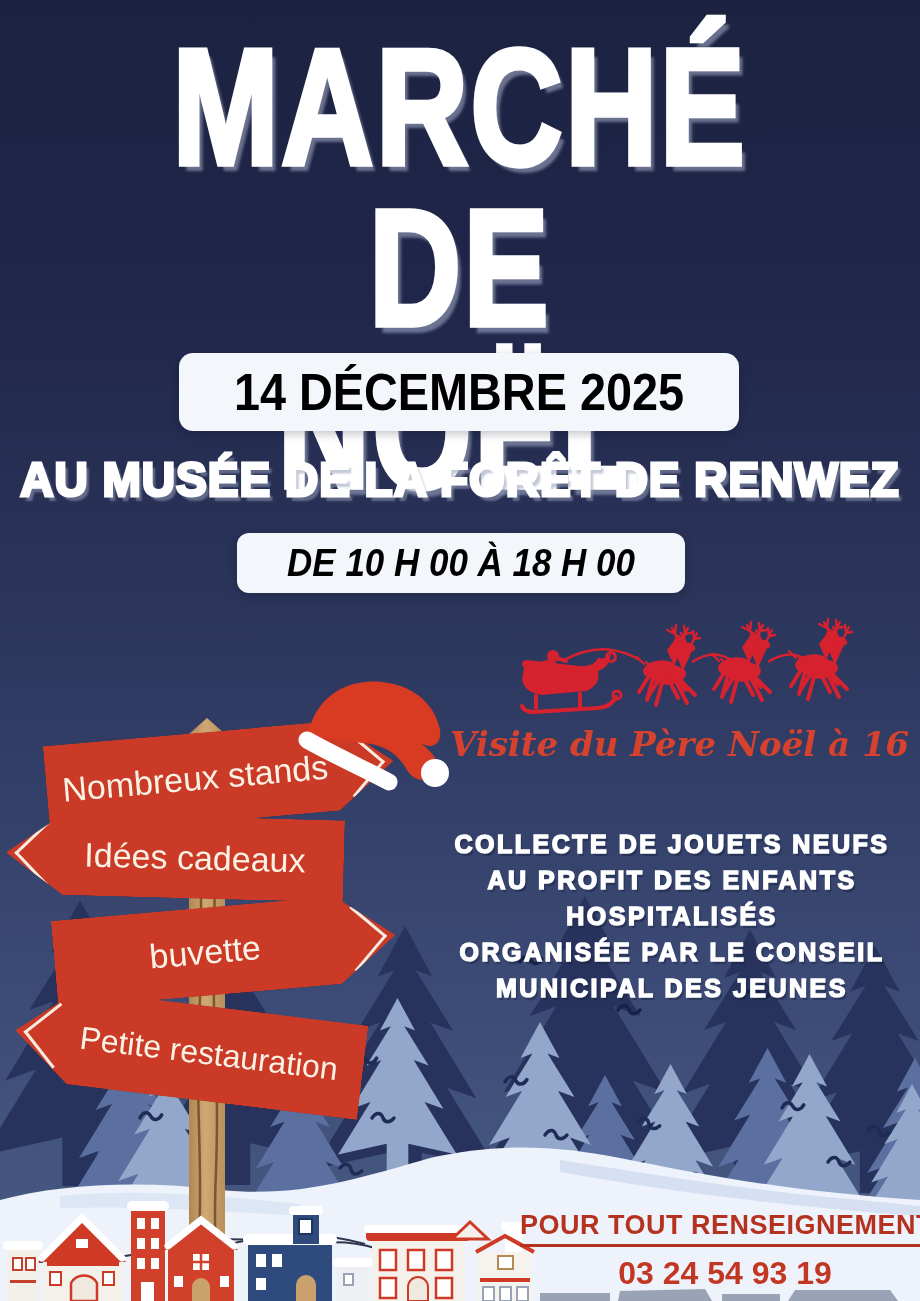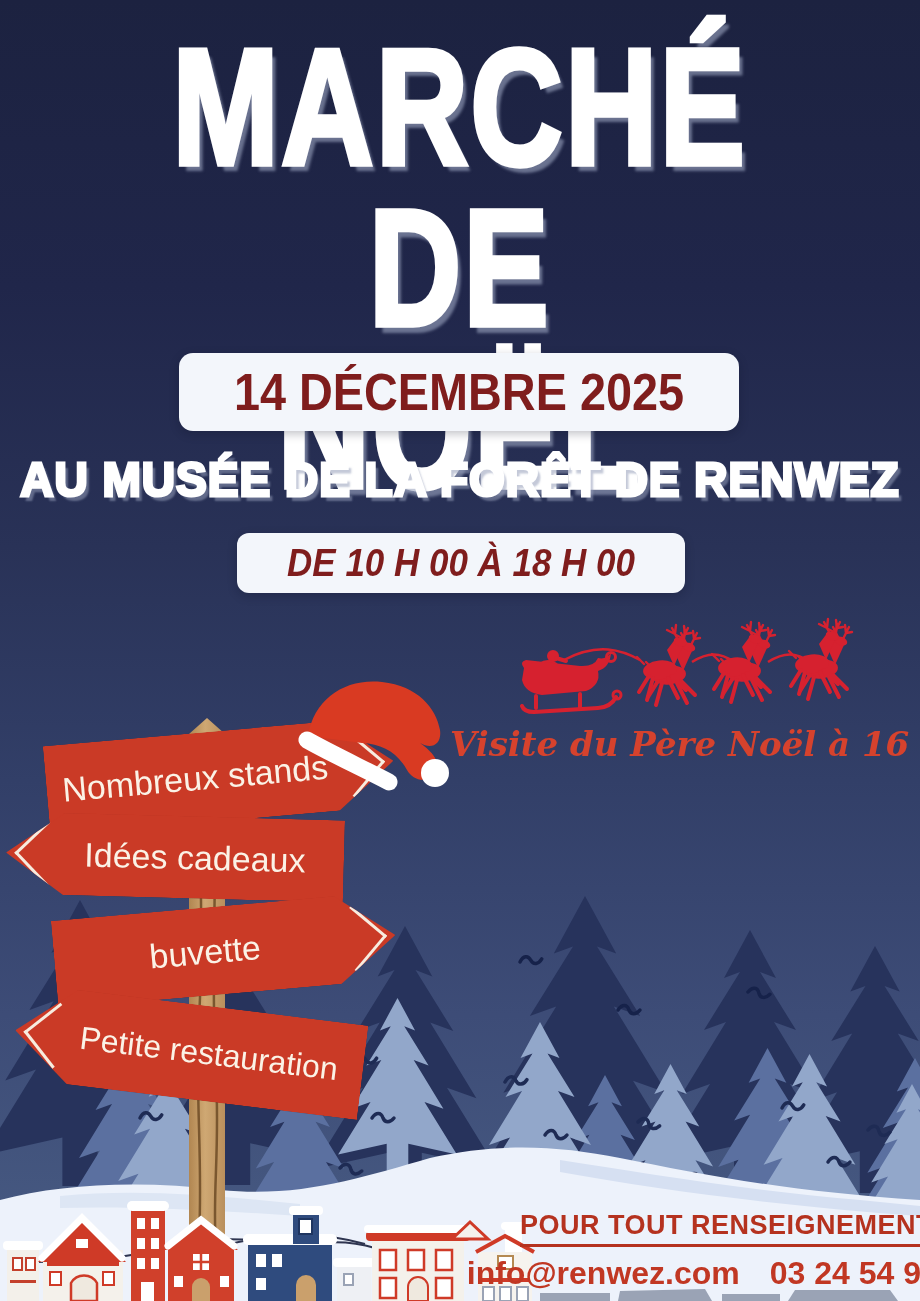--- a/index.html
+++ b/index.html
@@ -14,21 +14,21 @@
     left:0; top:26px; width:920px; text-align:center; z-index:2;
     color:#fff; font-weight:bold; font-size:150px; line-height:.98; letter-spacing:3px;
     -webkit-text-stroke:5px #fff;
     text-shadow:6px 7px 3px rgba(148,156,184,.65);
     transform:scale(.85,1.1); transform-origin:50% 0;
   }
   .banner{
     background:#f3f6fb; border-radius:14px; z-index:2;
     display:flex; align-items:center; justify-content:center;
     box-shadow:0 3px 10px rgba(10,14,35,.25);
-    color:#7f1d1d; font-weight:800;
+    color:#000000; font-weight:800;
   }
   .banner-date{left:179px; top:353px; width:560px; height:78px; font-size:52px;}
   .banner-date span{transform:scaleX(.9); white-space:nowrap;}
   .location{
     left:0; top:452px; width:920px; text-align:center; z-index:2;
     color:#fff; font-weight:bold; font-size:46px; letter-spacing:1px;
     -webkit-text-stroke:3px #fff;
     text-shadow:4px 5px 2px rgba(148,156,184,.55);
     transform:scaleY(1.05);
   }
@@ -253,20 +253,27 @@
       <path d="M262,52 C278,42 290,42 304,52"></path>
     </g>
 
     <use href="#pair" transform="translate(128,14)"></use>
     <use href="#pair" transform="translate(203,11)"></use>
     <use href="#pair" transform="translate(280,8)"></use>
   </svg>
 
   <div class="abs script-line">Visite du Père Noël à 16 h 00</div>
 
+  <div class="abs charity">
+    <div>COLLECTE DE JOUETS NEUFS</div>
+    <div>AU PROFIT DES ENFANTS</div>
+    <div>HOSPITALISÉS</div>
+    <div>ORGANISÉE PAR LE CONSEIL</div>
+    <div>MUNICIPAL DES JEUNES</div>
+  </div>
 
   <svg class="abs village" width="920" height="123" viewBox="0 1178 920 123">
 
     <g stroke="#2e3550" stroke-width="2" fill="none">
       <path d="M150,1252 C200,1236 242,1236 300,1246"></path>
       <path d="M222,1246 C280,1230 330,1234 365,1244"></path>
       <path d="M150,1252 C118,1258 80,1262 35,1262"></path>
       <path d="M300,1246 C330,1240 355,1242 375,1248"></path>
     </g>
 
@@ -365,18 +372,17 @@
       <rect x="540" y="1293" width="70" height="8"></rect>
       <polygon points="618,1301 620,1291 705,1289 712,1301"></polygon>
       <rect x="722" y="1294" width="58" height="7"></rect>
       <polygon points="788,1301 795,1290 890,1290 898,1301"></polygon>
     </g>
   </svg>
 
   <div class="abs contact">
     <span class="contact-heading">POUR TOUT RENSEIGNEMENT</span>
     <div class="contact-row">
-      <span>info@renwez.com</span>
       <span>03 24 54 93 19</span>
     </div>
   </div>
 
 </div>
 
 </body></html>

